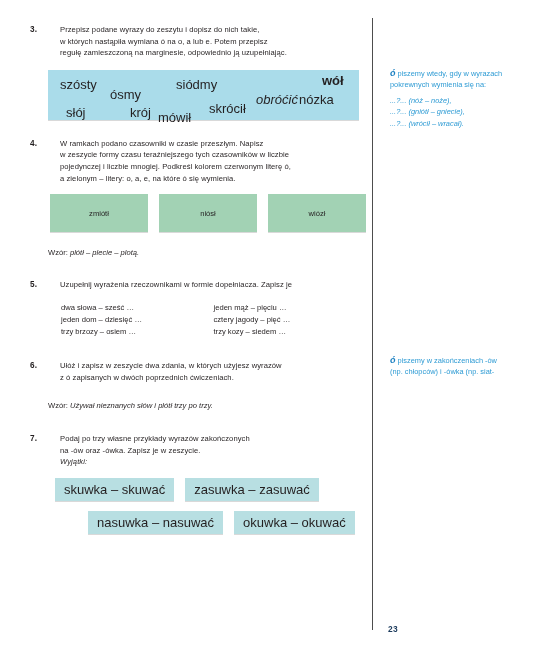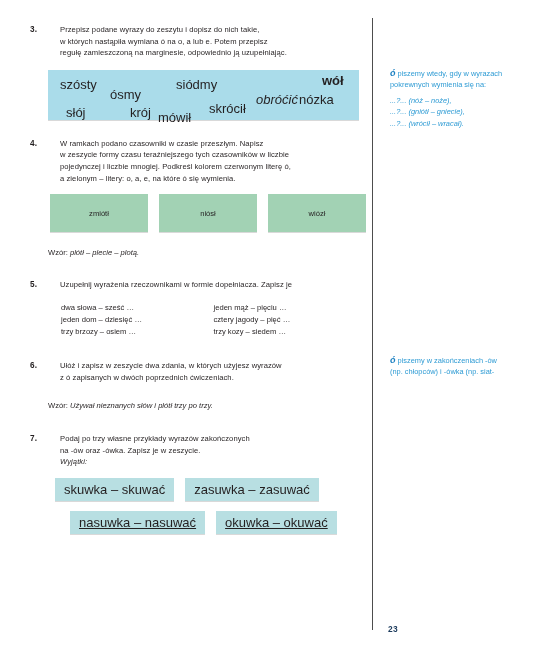--- a/index.html
+++ b/index.html
@@ -77,21 +77,21 @@
     margin:12px 0 0 31px;
     font-size:7.6px;line-height:11.6px;align-items:flex-end;
   }
   .twocol .col{width:168px;}
 
   
   .bluerow{
     display:flex;gap:11px;
     margin:10px 0 0 25px;
   }
-  .bluerow.second{margin-left:40px;text-decoration:underline;}
+  .bluerow.second{margin-left:58px;}
   .bluebox{
     height:23px;
     padding:0 9px;
     background:#b8dfe2;
     display:flex;align-items:center;justify-content:center;
     font-size:13px;white-space:nowrap;
     box-shadow:0 1px 0 #d9d9d9;
   }
 
   

